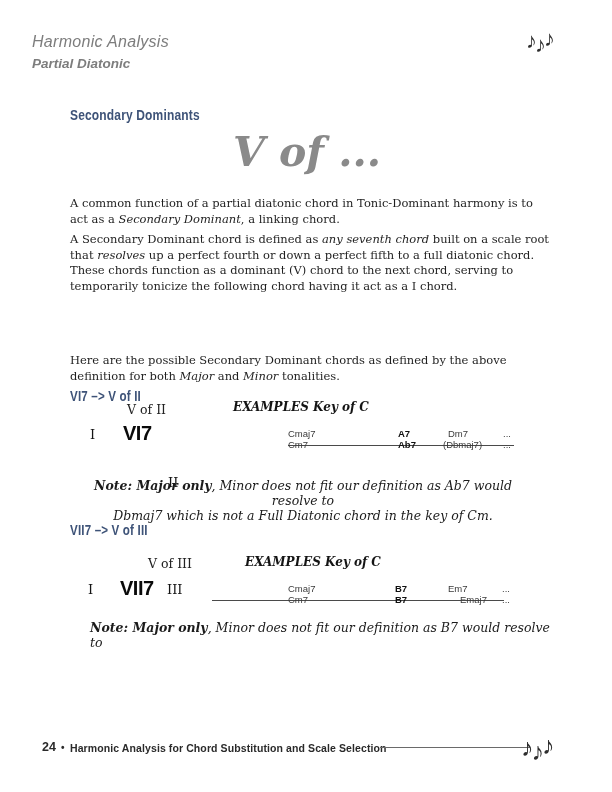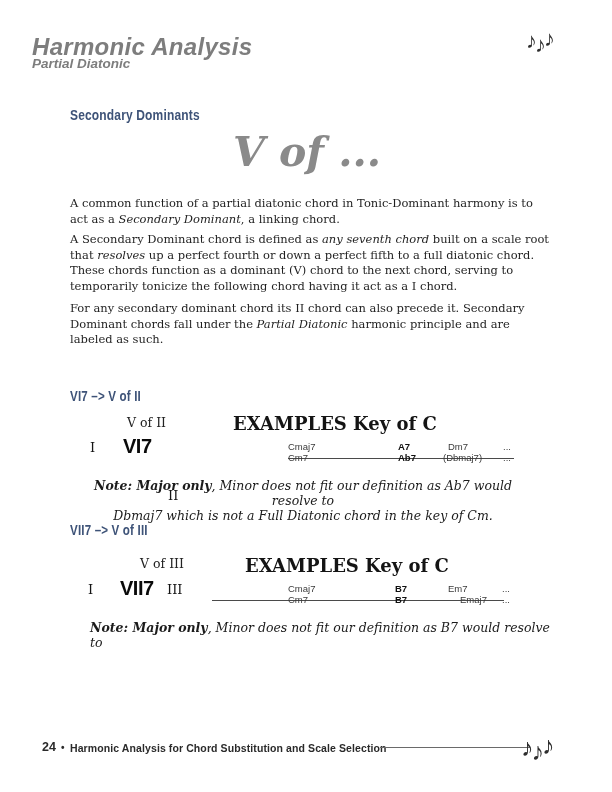--- a/index.html
+++ b/index.html
@@ -4,21 +4,21 @@
 <style>
   html,body{margin:0;padding:0;background:#e8e8e8;}
   .page{
     position:relative;width:612px;height:792px;margin:0 auto;background:#ffffff;
     overflow:hidden;font-family:"Liberation Sans",sans-serif;color:#1f1f1f;
   }
   .abs{position:absolute;}
   .it{font-style:italic;}
 
   
-  .hdr-title{left:32px;top:33px;font-size:24px;font-weight:bold;font-style:italic;color:#7d7d7d;letter-spacing:.3px;}
+  .hdr-title{left:32px;top:33px;font-size:16px;font-weight:normal;font-style:italic;color:#7d7d7d;letter-spacing:.3px;}
   .hdr-sub{left:32px;top:56px;font-size:13.5px;font-weight:bold;font-style:italic;color:#7d7d7d;}
   .notes-icon{white-space:nowrap;color:#2e2e2e;letter-spacing:-2px;}
   .hdr-notes{left:526px;top:28px;font-size:22px;}
   .n2{display:inline-block;transform:translateY(4px);}
   .n3{display:inline-block;transform:translateY(-2px);}
 
   
   .cond{
     font-weight:bold;color:#3e5378;white-space:nowrap;
     transform:scaleX(0.80);transform-origin:0 50%;letter-spacing:0.2px;
@@ -30,23 +30,23 @@
     font-family:"DejaVu Serif",serif;font-weight:bold;font-style:italic;
     font-size:41px;color:#8a8a8a;}
 
   
   .body-p{left:70px;width:484px;font-family:"DejaVu Serif",serif;
     font-size:11.5px;line-height:15.5px;color:#1f1f1f;}
   .p1{top:196px;} .p2{top:232px;} .p3{top:301px;} .p4{top:353px;}
 
   
   .diagram{left:0;top:0;width:612px;height:70px;}
-  .d1{top:410px;} .d2{top:553px;}
+  .d1{top:397px;} .d2{top:553px;}
   .v-label{font-family:"DejaVu Serif",serif;font-size:12.5px;color:#222;white-space:nowrap;}
-  .ex-title{font-family:"DejaVu Serif",serif;font-size:18px;font-weight:bold;color:#141414;white-space:nowrap;}
+  .ex-title{font-family:"DejaVu Serif",serif;font-size:12px;font-weight:bold;font-style:italic;color:#141414;white-space:nowrap;}
   .rn-small{font-family:"DejaVu Serif",serif;font-size:13px;color:#141414;}
   .rn-big{font-family:"Liberation Sans",sans-serif;font-size:20px;font-weight:bold;color:#0a0a0a;letter-spacing:-0.5px;}
   .chord{position:absolute;font-family:"Liberation Sans",sans-serif;font-size:9.5px;color:#3a3a3a;white-space:nowrap;}
   .chord.b{font-weight:bold;color:#101010;}
   .strike{position:absolute;height:0;border-top:1px solid #4a4a4a;}
 
   
   .note{font-family:"DejaVu Serif",serif;font-style:italic;font-size:12.5px;line-height:15px;color:#1b1b1b;}
   .note-lead{font-weight:bold;}
   .note1{left:70px;top:478px;width:466px;text-align:center;}
@@ -69,22 +69,22 @@
   <div class="abs hdr-sub">Partial Diatonic</div>
   <div class="abs notes-icon hdr-notes"><span class="n1">♪</span><span class="n2">♪</span><span class="n3">♪</span></div>
 
   <div class="abs cond sec-label">Secondary Dominants</div>
   <div class="abs big-title">V of ...</div>
 
   <div class="abs body-p p1"><span>A common function of a partial diatonic chord in Tonic-Dominant harmony is to act as a </span><span class="it">Secondary Dominant</span><span>, a linking chord.</span></div>
 
   <div class="abs body-p p2"><span>A Secondary Dominant chord is defined as </span><span class="it">any seventh chord</span><span> built on a scale root that </span><span class="it">resolves</span><span> up a perfect fourth or down a perfect fifth to a full diatonic chord. These chords function as a dominant (V) chord to the next chord, serving to temporarily tonicize the following chord having it act as a I chord.</span></div>
 
-  <div class="abs body-p p3"><span>For any secondary dominant chord its II chord can also precede it. Secondary Dominant chords fall under the </span><span class="it">Partial Diatonic</span><span> harmonic principle and are labeled as such.</span></div>
 
+  <div class="abs body-p p4"><span>Here are the possible Secondary Dominant chords as defined by the above definition for both </span><span class="it">Major</span><span> and </span><span class="it">Minor</span><span> tonalities.</span></div>
 
   <div class="abs cond subhead" style="left:70px;top:388px;">VI7 –&gt; V of II</div>
 
   <div class="abs diagram d1">
     <div class="abs v-label" style="left:127px;top:5px;">V of II</div>
     <div class="abs ex-title" style="left:233px;top:3px;">EXAMPLES Key of C</div>
     <span class="abs rn-small" style="left:90px;top:30px;">I</span>
     <span class="abs rn-big" style="left:123px;top:25px;">VI7</span>
     <span class="abs rn-small" style="left:168px;top:30px;margin-top:48px;">II</span>
 
@@ -101,21 +101,21 @@
   </div>
 
   <div class="abs note note1">
     <div><span class="note-lead">Note: Major only</span><span>, Minor does not fit our definition as Ab7 would resolve to</span></div>
     <div>Dbmaj7 which is not a Full Diatonic chord in the key of Cm.</div>
   </div>
 
   <div class="abs cond subhead" style="left:70px;top:522px;">VII7 –&gt; V of III</div>
 
   <div class="abs diagram d2">
-    <div class="abs v-label" style="left:140px;top:3px;">V of III</div>
+    <div class="abs v-label" style="left:148px;top:3px;">V of III</div>
     <div class="abs ex-title" style="left:245px;top:2px;">EXAMPLES Key of C</div>
     <span class="abs rn-small" style="left:88px;top:29px;">I</span>
     <span class="abs rn-big" style="left:120px;top:24px;">VII7</span>
     <span class="abs rn-small" style="left:167px;top:29px;">III</span>
 
     <span class="chord" style="left:288px;top:30px;">Cmaj7</span>
     <span class="chord b" style="left:395px;top:30px;">B7</span>
     <span class="chord" style="left:448px;top:30px;">Em7</span>
     <span class="chord" style="left:502px;top:30px;">...</span>
 

